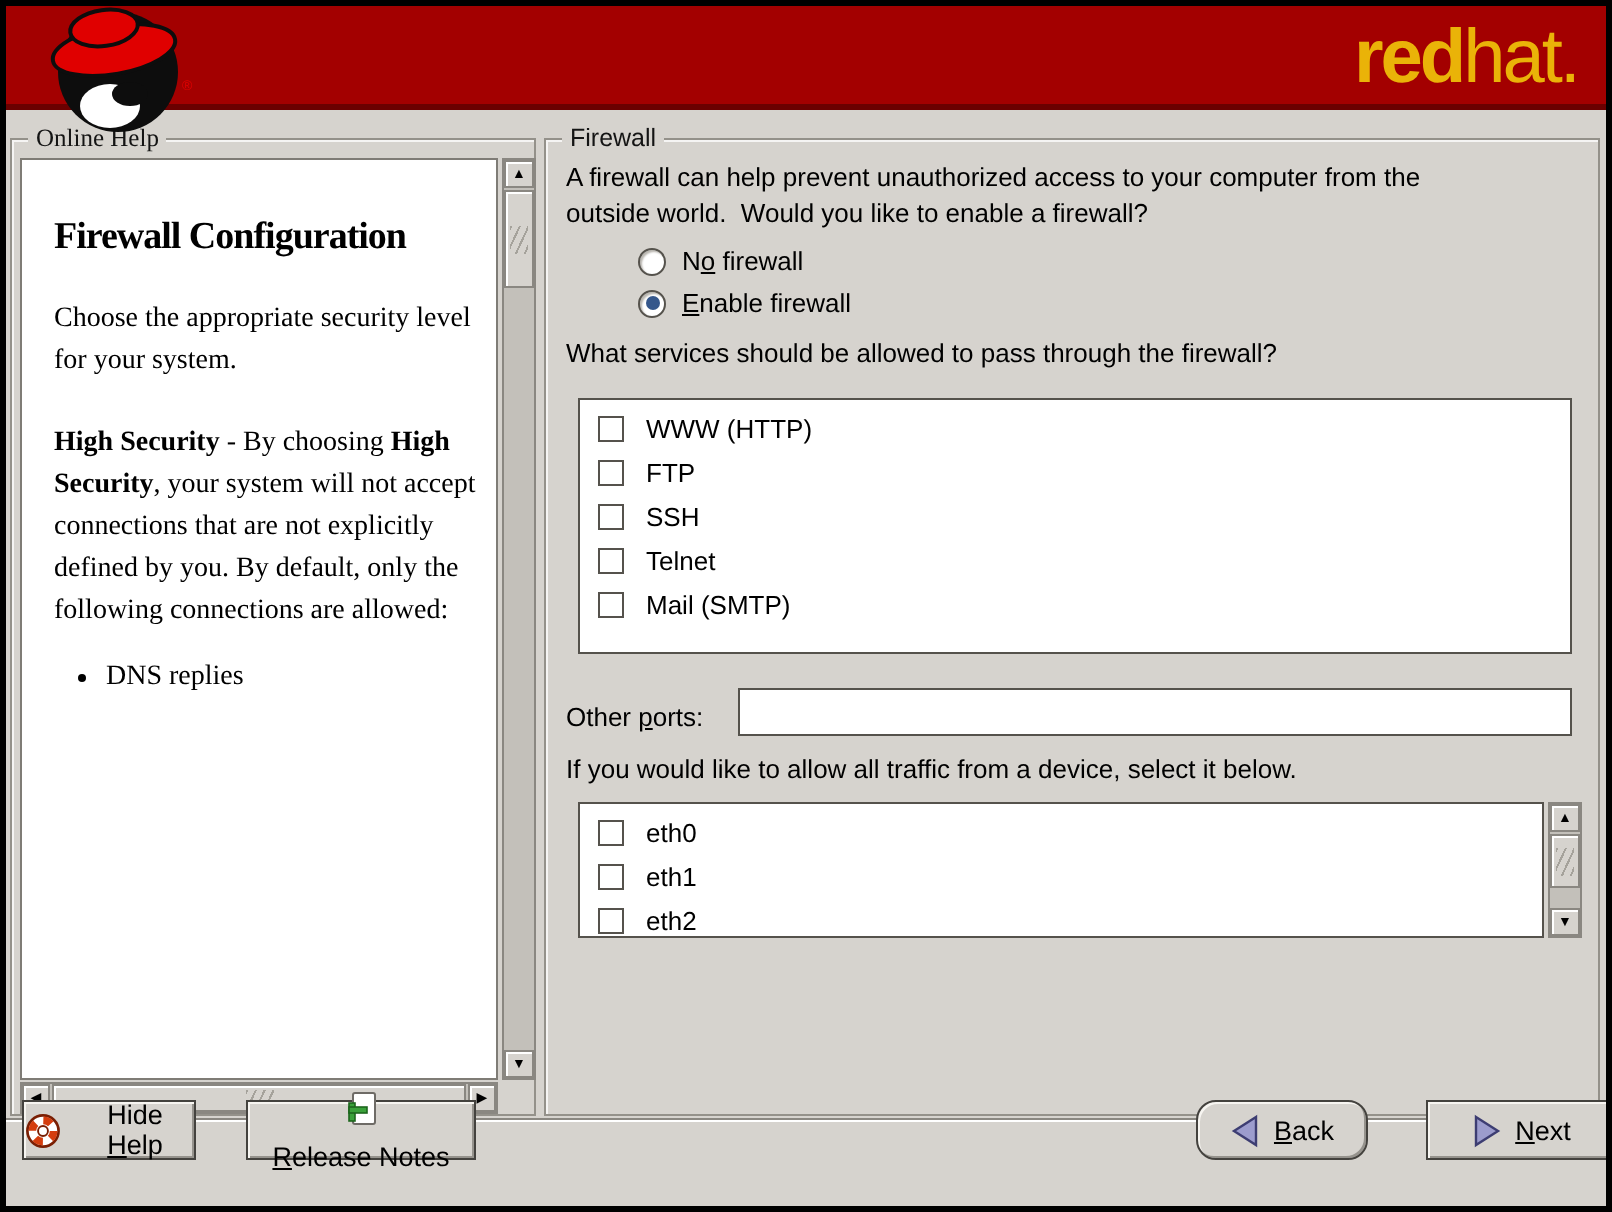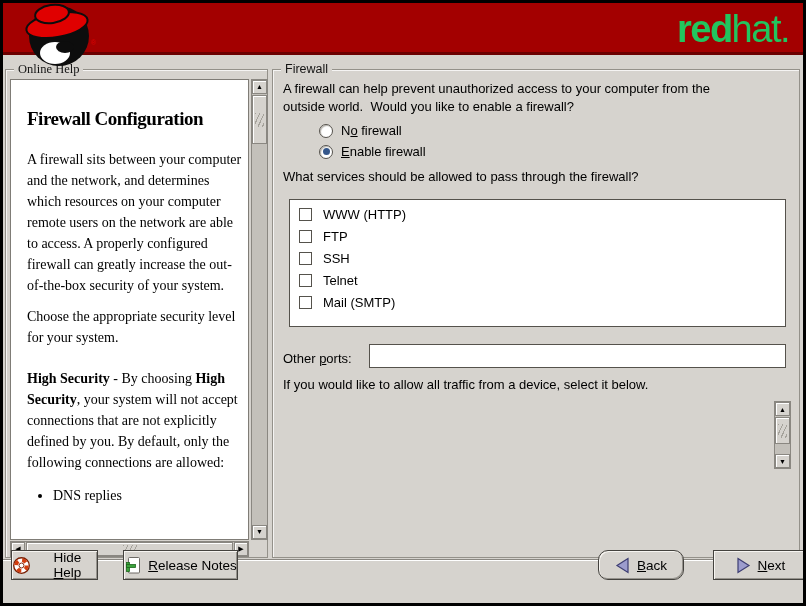--- a/index.html
+++ b/index.html
@@ -4,21 +4,21 @@
 <style>
   * { margin:0; padding:0; box-sizing:border-box; }
   html,body { width:806px; height:606px; }
   body { font-family:"Liberation Sans",sans-serif; color:#000; }
   .window { position:relative; width:806px; height:606px; background:#d6d3ce;
             border:3px solid #000; overflow:hidden; }
 
   
   .header { position:absolute; left:0; top:0; width:800px; height:52px;
             background:#a30000; border-bottom:3px solid #6b0000; }
-  .brand { position:absolute; right:14px; top:4px; font-size:38px; color:#22c55e;
+  .brand { position:absolute; right:14px; top:4px; font-size:38px; color:#eab308;
            letter-spacing:-1.5px; line-height:44px; }
   .brand .bold { font-weight:700; }
   .brand .light { font-weight:400; }
   .logo { position:absolute; left:4px; top:0; z-index:5; }
 
   
   .frame { position:absolute; border:1px solid #94918a;
            box-shadow: inset 1px 1px 0 rgba(255,255,255,.75); }
   .frame-legend { position:absolute; top:-8px; left:8px; background:#d6d3ce;
                   padding:0 4px; font-size:12.5px; color:#141414; line-height:15px; }
@@ -89,21 +89,21 @@
 
   
   .separator { position:absolute; left:0; top:556px; width:800px; height:1px;
                background:#8a8781; box-shadow:0 1px 0 #fff; }
   .btn { position:absolute; top:547px; height:30px; background:#d6d3ce;
          border:1px solid #44423e;
          box-shadow:inset 1px 1px 0 #f7f5f1, inset -1px -1px 0 #96938d;
          display:flex; align-items:center; justify-content:center; gap:7px;
          font-size:13.5px; cursor:default; }
   .btn-hide-help { left:8px; width:87px; }
-  .btn-release { left:120px; width:115px; }
+  .btn-release { left:120px; width:115px;flex-direction:column; }
   .btn-back { left:595px; width:86px;border-radius:10px; }
   .btn-next { left:710px; width:95px; }
   .mn { text-decoration:underline; }
   .btn svg { flex:0 0 auto; }
 </style>
 </head>
 <body>
 
 <div class="window">
 
@@ -119,21 +119,20 @@
     <ellipse cx="50" cy="22" rx="31" ry="12" fill="#e00000" stroke="#0d0d0d" stroke-width="2" transform="rotate(-10 50 22)"></ellipse>
     <ellipse cx="45" cy="11" rx="17" ry="9" fill="#e00000" stroke="#0d0d0d" stroke-width="2" transform="rotate(-8 45 11)"></ellipse>
     <text x="84" y="42" font-size="7" fill="#e00000">®</text>
   </svg>
 
   <div class="frame help-frame">
     <div class="frame-legend">Online Help</div>
 
     <div class="help-viewport">
       <h1>Firewall Configuration</h1>
-      <p>A firewall sits between your computer and the network, and determines which resources on your computer remote users on the network are able to access. A properly configured firewall can greatly increase the out-of-the-box security of your system.</p>
       <p class="gap-after">Choose the appropriate security level for your system.</p>
       <p><b>High Security</b><span> - By choosing </span><b>High Security</b><span>, your system will not accept connections that are not explicitly defined by you. By default, only the following connections are allowed:</span></p>
       <ul>
         <li>DNS replies</li>
       </ul>
     </div>
 
     <div class="sb help-vsb">
       <div class="sb-btn up">▲</div>
       <div class="sb-thumb">
@@ -190,20 +189,34 @@
         <span class="checkbox"></span>
         <span>Mail (SMTP)</span>
       </div>
     </div>
 
     <div class="ports-label"><span>Other </span><span class="mn">p</span><span>orts:</span></div>
     <input class="ports-input" type="text" value="" style="">
 
     <div class="device-hint">If you would like to allow all traffic from a device, select it below.</div>
 
+    <div class="listbox devices-box">
+      <div class="check-row">
+        <span class="checkbox"></span>
+        <span>eth0</span>
+      </div>
+      <div class="check-row">
+        <span class="checkbox"></span>
+        <span>eth1</span>
+      </div>
+      <div class="check-row">
+        <span class="checkbox"></span>
+        <span>eth2</span>
+      </div>
+    </div>
 
     <div class="sb dev-vsb">
       <div class="sb-btn up">▲</div>
       <div class="sb-thumb">
           <div class="grip-v"></div>
         </div>
       <div class="sb-btn down">▼</div>
     </div>
   </div>
 

